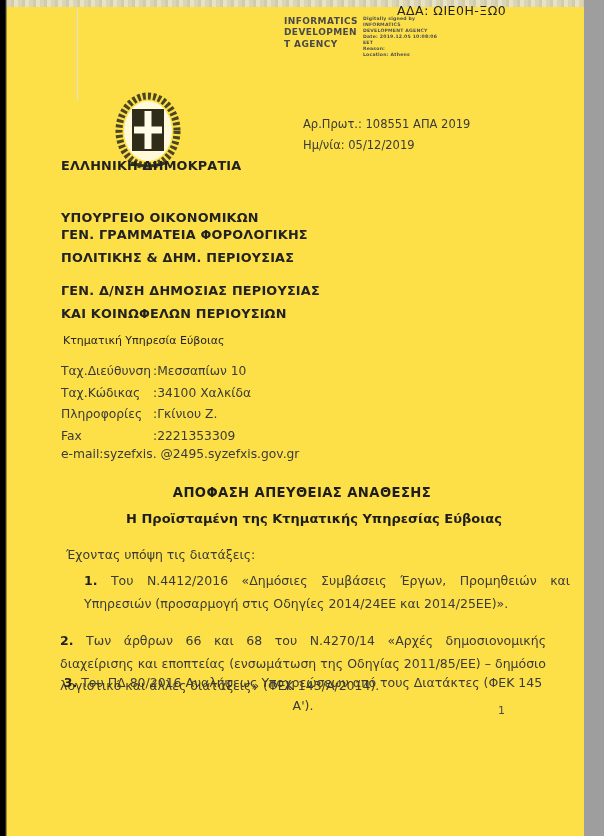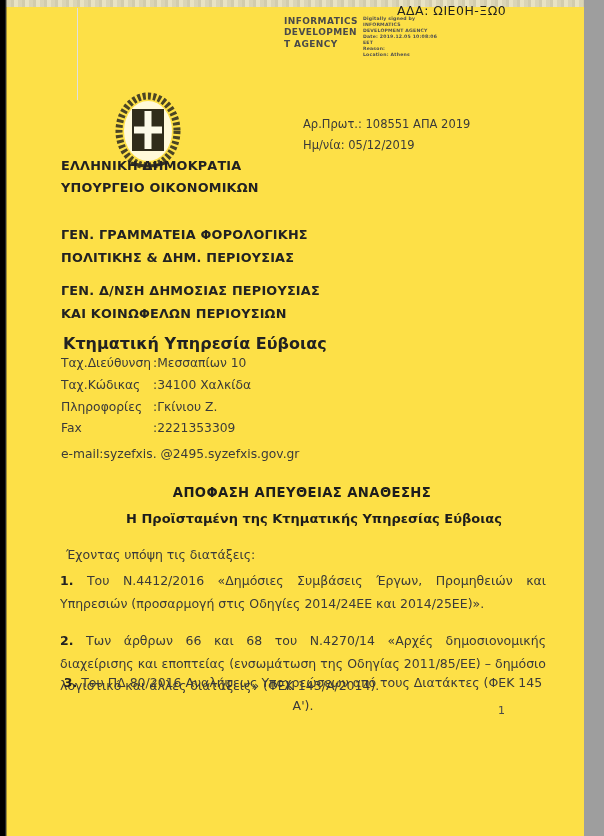--- a/index.html
+++ b/index.html
@@ -50,35 +50,35 @@
     font-size:11.5px;line-height:1.85;color:#3a3a3a;white-space:nowrap;
   }
   
   .emblem{position:absolute;left:111px;top:91px;width:74px;height:80px;opacity:.88;}
   
   .hdr{
     position:absolute;left:61px;
     font-size:12.8px;font-weight:bold;color:#222;letter-spacing:.2px;white-space:nowrap;
   }
   .hdr-republic{top:158px;}
-  .hdr-ministry{top:180px;}
+  .hdr-ministry{top:210px;}
   .hdr-secr1{top:227px;}
   .hdr-secr2{top:250px;}
   .hdr-dir1{top:283px;}
   .hdr-dir2{top:306px;}
   
   .office{
     position:absolute;left:63px;top:334px;
-    font-size:16px;font-weight:bold;color:#222;white-space:nowrap;
+    font-size:11px;font-weight:normal;color:#222;white-space:nowrap;
   }
   .contact{
     position:absolute;left:61px;top:356px;
     font-size:12.3px;color:#3a3a3a;
   }
-  .contact-row{display:flex;height:21.8px;align-items:flex-start;white-space:nowrap;}
+  .contact-row{display:flex;height:21.8px;align-items:flex-end;white-space:nowrap;}
   .contact-label{width:92px;}
   .contact-email{height:21.8px;display:flex;align-items:center;white-space:nowrap;}
   
   .title-main{
     position:absolute;left:0;top:485px;width:604px;text-align:center;
     font-size:13.2px;font-weight:bold;color:#1d1d1d;letter-spacing:.4px;
   }
   .title-sub{
     position:absolute;left:12px;top:511px;width:604px;text-align:center;
     font-size:13px;font-weight:bold;color:#1d1d1d;
@@ -87,21 +87,21 @@
   .body-intro{
     position:absolute;left:66px;top:547px;
     font-size:12.5px;color:#3a3a3a;white-space:nowrap;
   }
   .para{
     position:absolute;left:60px;width:486px;margin:0;
     font-size:12.5px;line-height:22.5px;color:#3a3a3a;
     text-align:justify;
   }
   .para .b{font-weight:bold;color:#222;}
-  .para-1{top:570px;}
+  .para-1{top:570px;margin-left:24px;}
   .para-2{top:616px;margin-top:14px;}
   .para-3{top:672px;text-align:center;}
   .page-number{
     position:absolute;left:498px;top:704px;
     font-size:11px;color:#4a4a4a;
   }
 </style>
 </head>
 <body>
 

